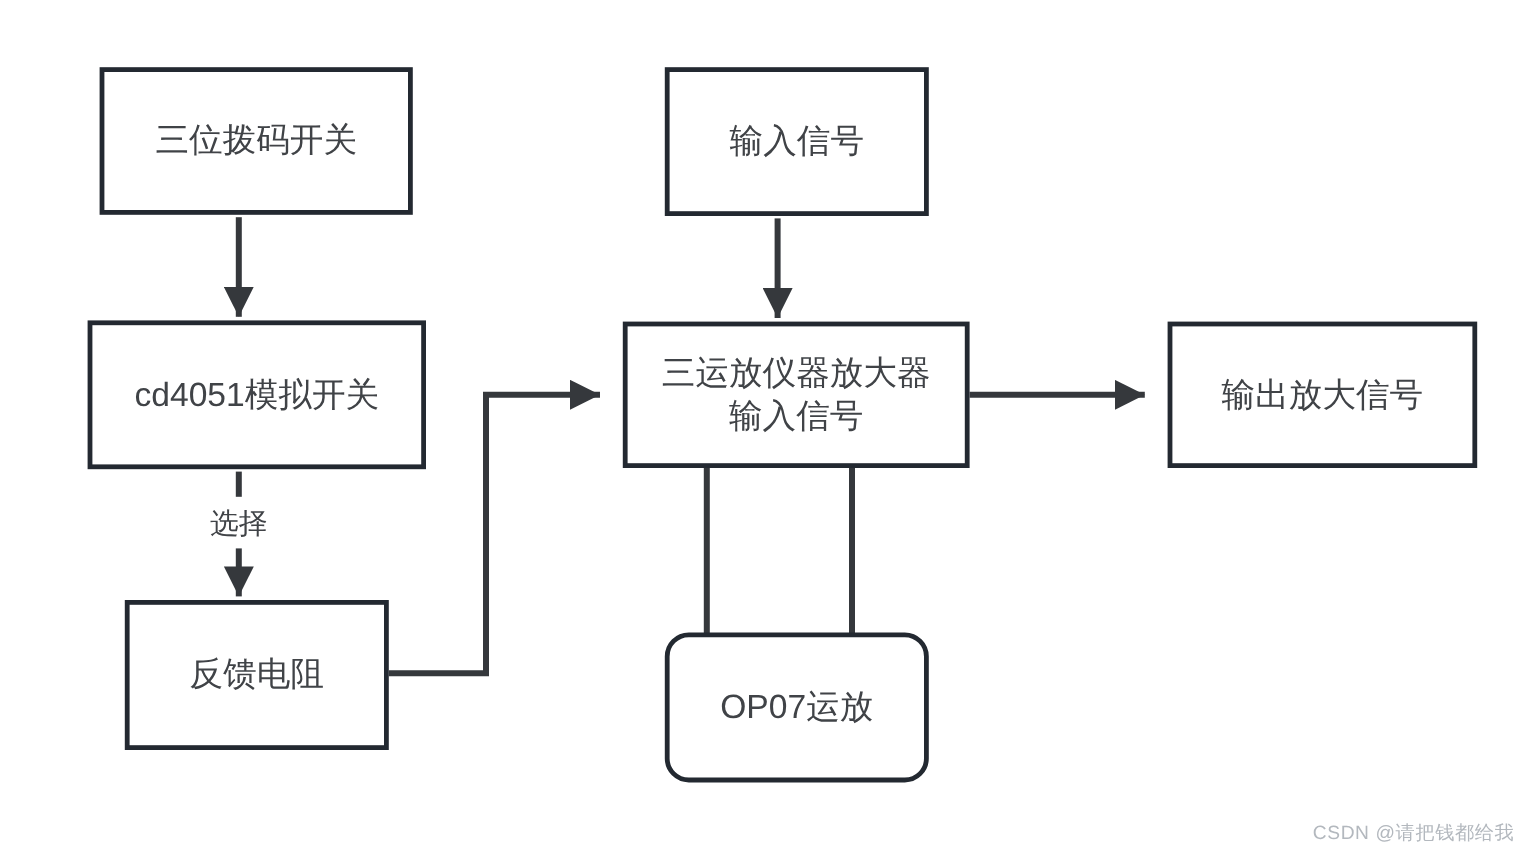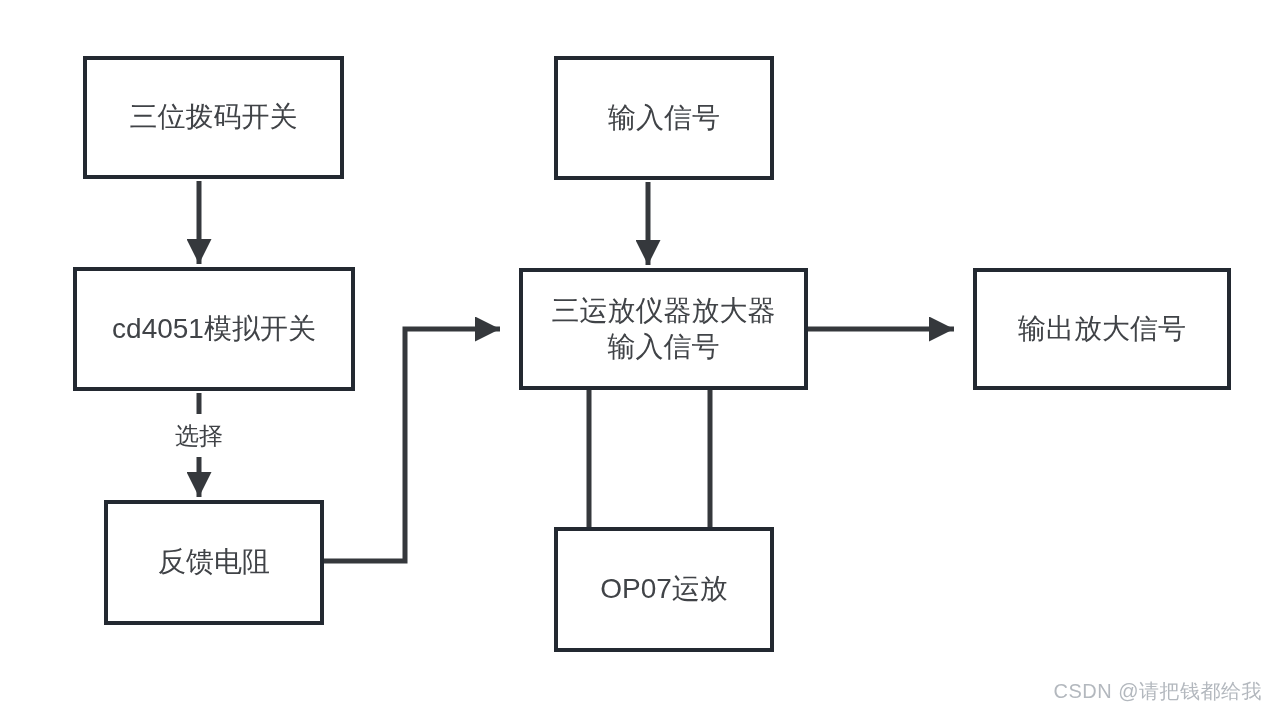--- a/index.html
+++ b/index.html
@@ -41,42 +41,42 @@
     line-height: 1.3;
     color: var(--color-text, #404347);
     margin-left: 16px;
   }
   #node-dip-switch { left: 67px;  top: 56px;  width: 261px; height: 123px; }
   #node-cd4051     { left: 57px;  top: 267px; width: 282px; height: 124px; text-align: center; }
   #node-feedback   { left: 88px;  top: 500px; width: 220px; height: 125px; }
   #node-input      { left: 538px; top: 56px;  width: 220px; height: 124px; }
   #node-amplifier  { left: 503px; top: 268px; width: 289px; height: 122px; text-align: right; }
   #node-output     { left: 957px; top: 268px; width: 258px; height: 122px; }
-  #node-op07       { left: 538px; top: 527px; width: 220px; height: 125px; }
+  #node-op07       { left: 538px; top: 527px; width: 220px; height: 125px; border-radius: 20px; }
 
   #edge-label-select {
     position: absolute;
     z-index: 3;
     left: 170px;
     top: 414px;
     width: 58px;
     height: 43px;
     background: var(--color-node_fill, #ffffff);
     display: flex;
     align-items: center;
     justify-content: center;
     font-size: 24px;
     color: var(--color-text, #404347);
   }
   #watermark {
     position: absolute;
     z-index: 4;
     right: 9px;
     bottom: 3px;
-    font-size: 20px;
+    font-size: 16px;
     color: var(--color-watermark, #b3b8be);
     letter-spacing: 0.5px;
   }
 </style>
 </head>
 <body>
 
 <div id="canvas">
 
   <svg id="connector-layer" viewBox="0 0 1271 708" xmlns="http://www.w3.org/2000/svg">

